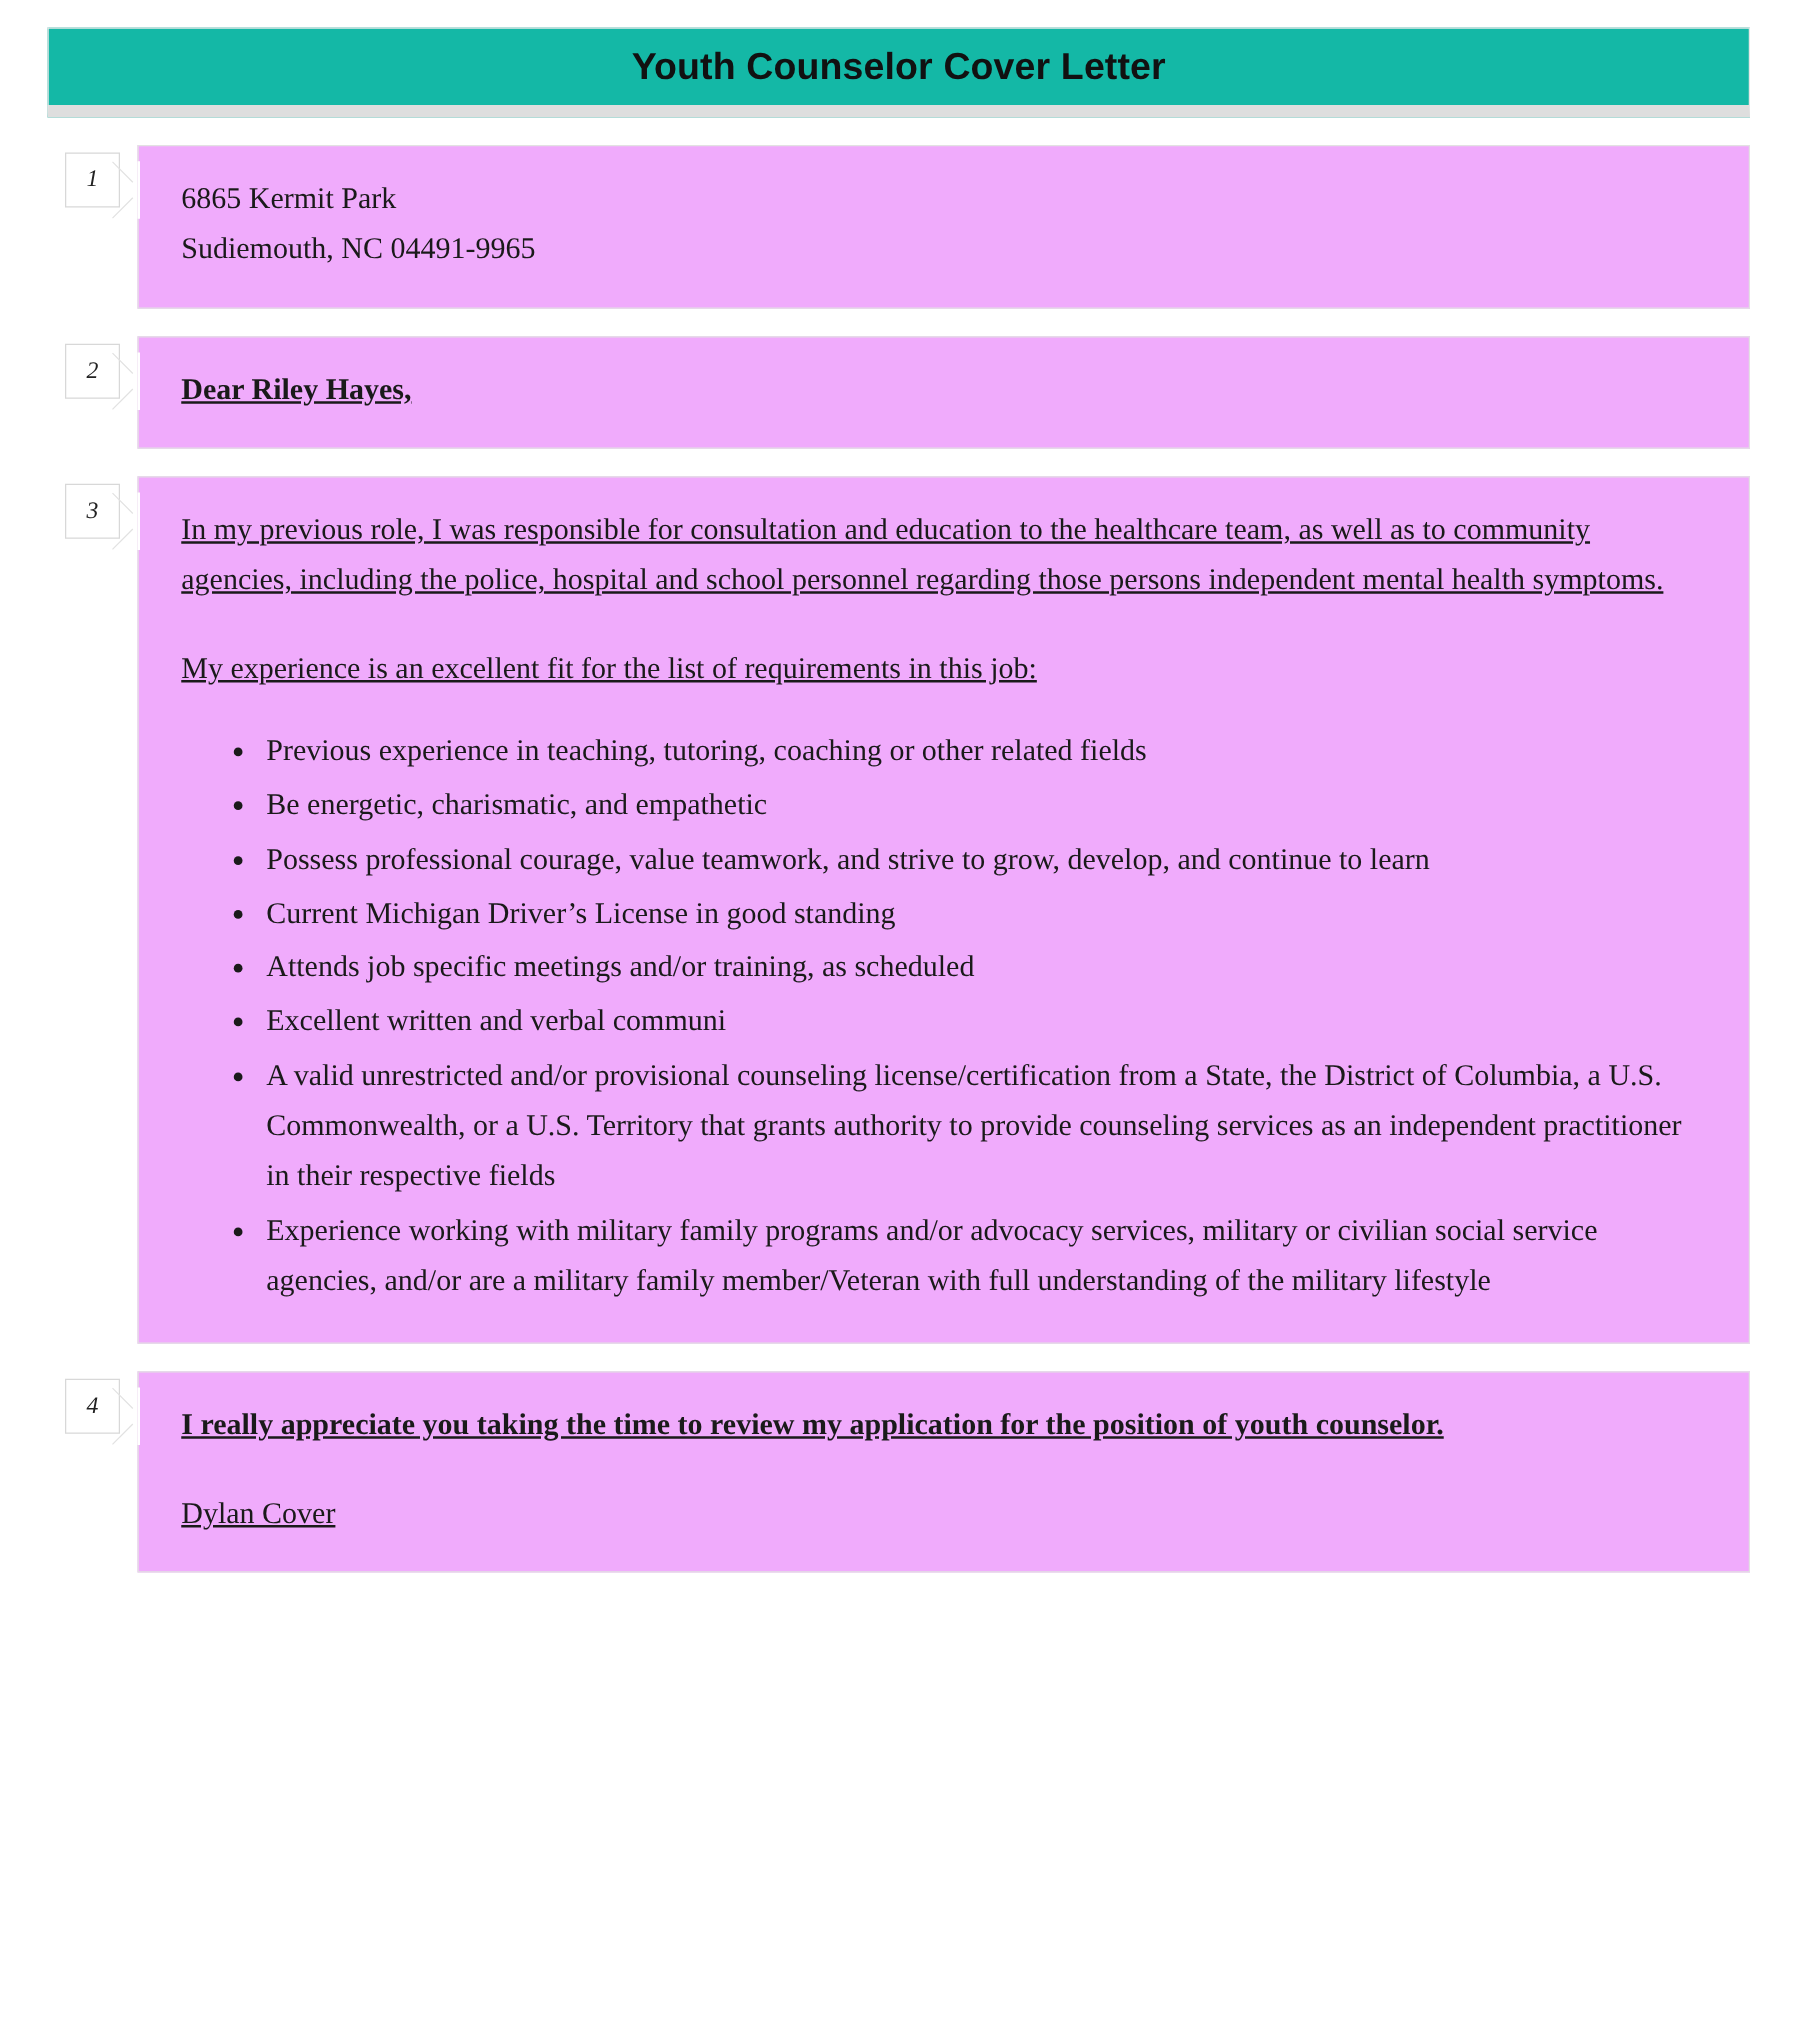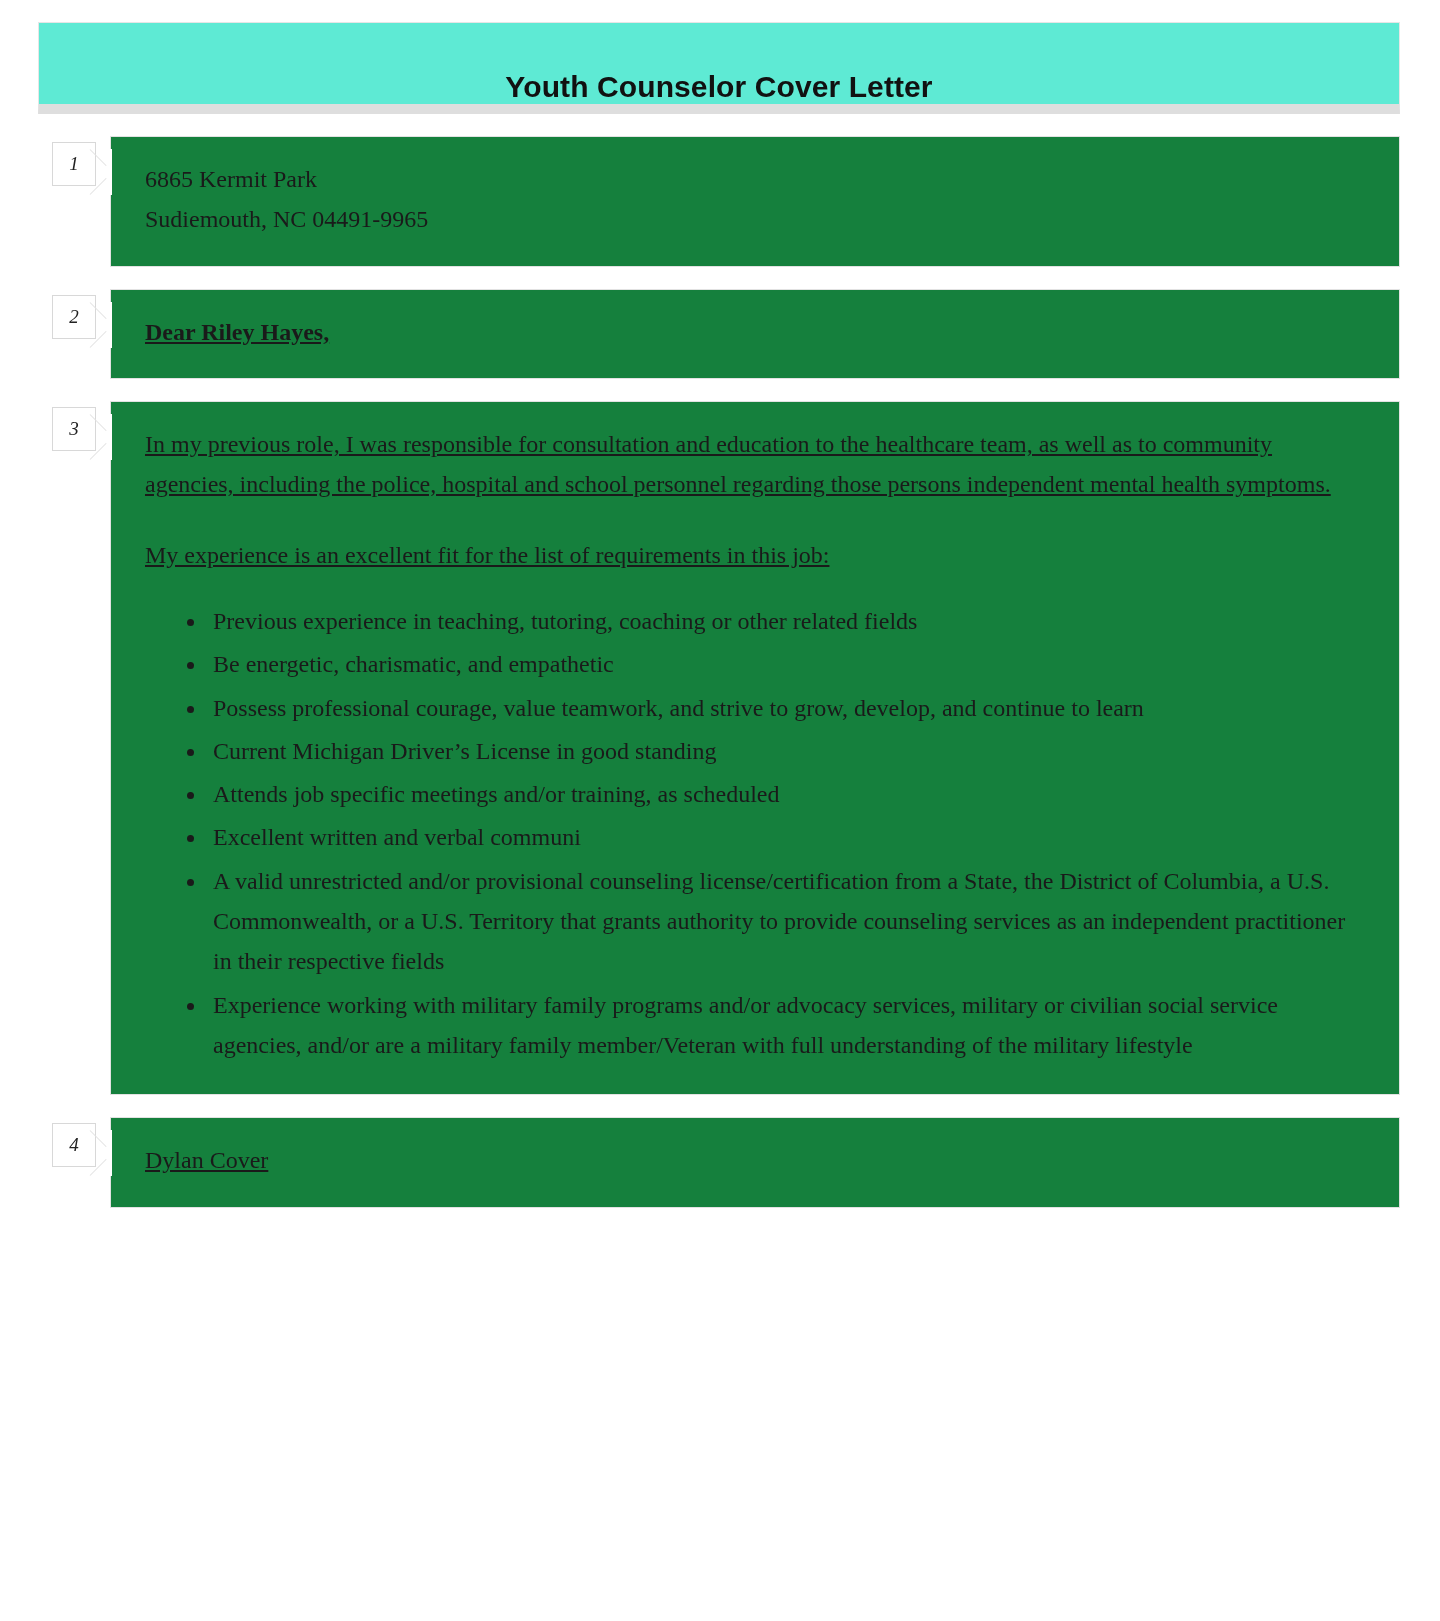--- a/index.html
+++ b/index.html
@@ -18,26 +18,26 @@
 
   .page {
     width: 1440px;
     box-sizing: border-box;
     padding: 0;
   }
 
   
   .doc-header {
     margin: 22px 40px 0 38px;
-    background: #5eead4;
+    background: #14b8a6;
     border: 1px solid #e6e6e6;
     border-bottom: 10px solid #dedede;
-    height: 92px;
-    display: flex;
-    align-items: flex-end;
+    height: 72px;
+    display: flex;
+    align-items: center;
     justify-content: center;
     box-sizing: border-box;
   }
   .doc-header-title {
     font-family: "Liberation Sans", "DejaVu Sans", sans-serif;
     font-weight: bold;
     font-size: 30px;
     letter-spacing: 0.1px;
     color: #111111;
     text-align: center;
@@ -79,21 +79,21 @@
   }
 
   .section-body-wrap {
     flex: 1 1 auto;
     position: relative;
     min-width: 0;
   }
 
   .section-body {
     border: 1px solid #e2e2e2;
-    background: #15803d;
+    background: #f0abfc;
     padding: 22px 34px 26px 34px;
     box-sizing: border-box;
     position: relative;
   }
 
   
   .notch {
     position: absolute;
     left: -21px;
     top: 12px;
@@ -226,19 +226,20 @@
     </div>
 
     <div class="section">
       <div class="section-number-cell">
         <div class="section-number-box">4</div>
       </div>
       <div class="section-body-wrap">
         <div class="section-body">
           <span class="notch"></span>
           <span class="notch-mask"></span>
+          <p class="para bold">I really appreciate you taking the time to review my application for the position of youth counselor.</p>
           <p class="para">Dylan Cover</p>
         </div>
       </div>
     </div>
 
   </div>
 </div>
 
 </body></html>

